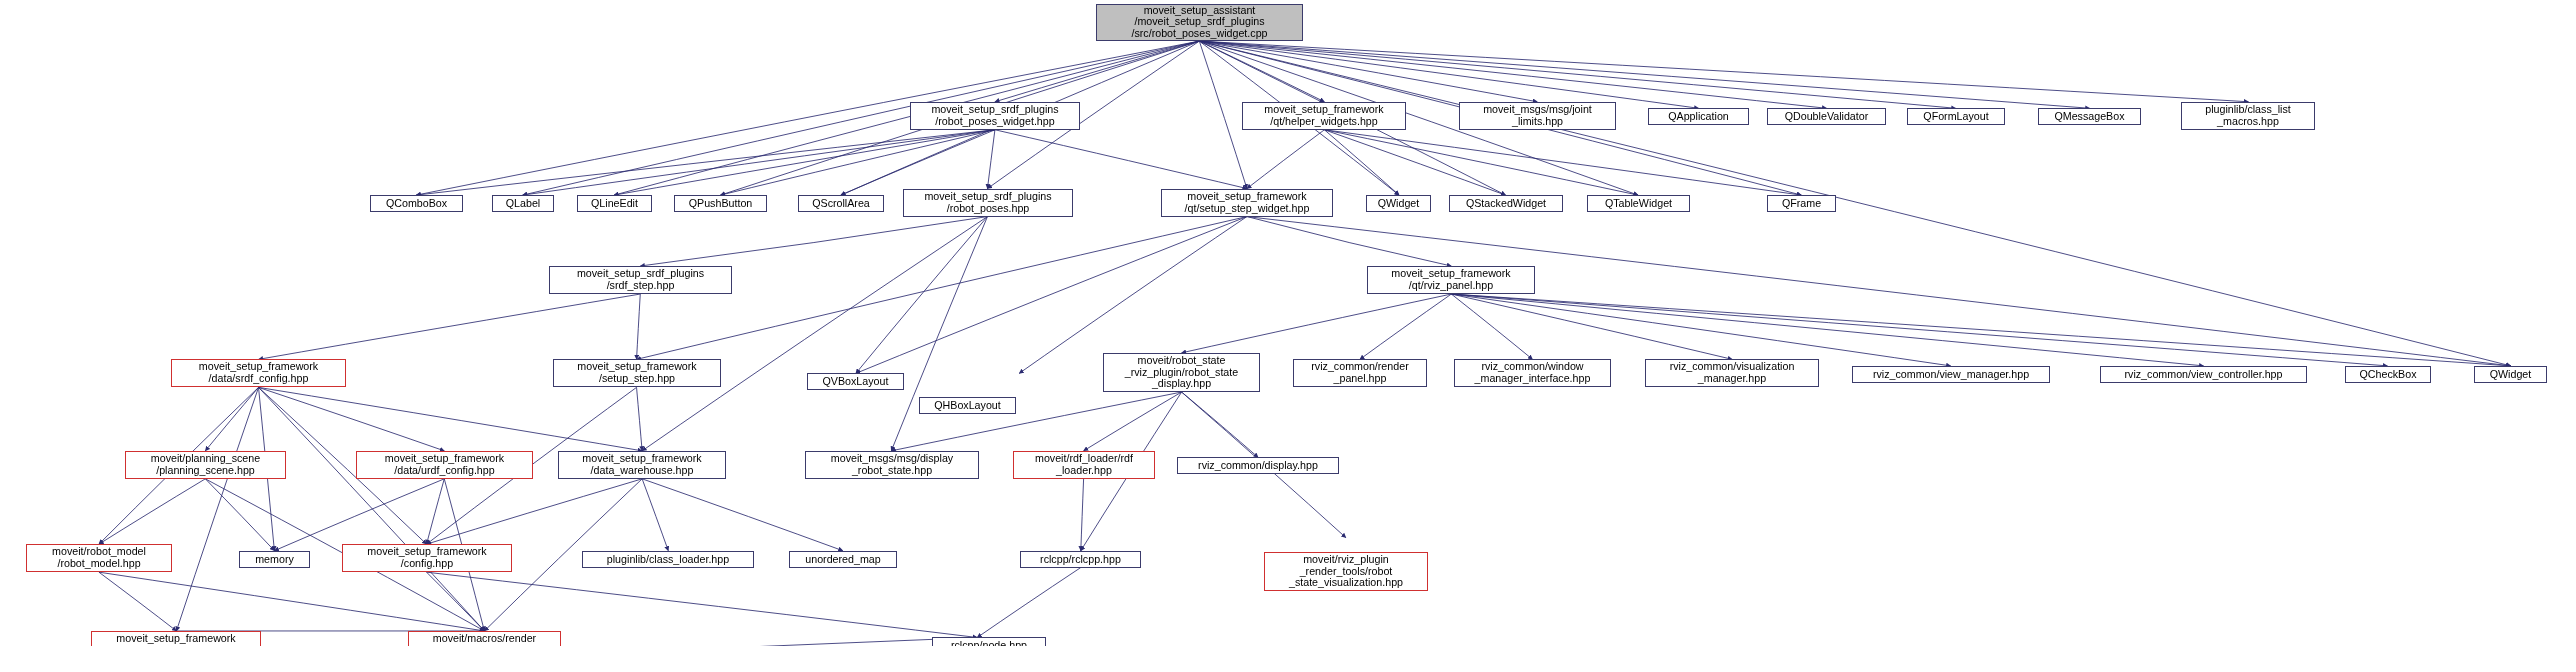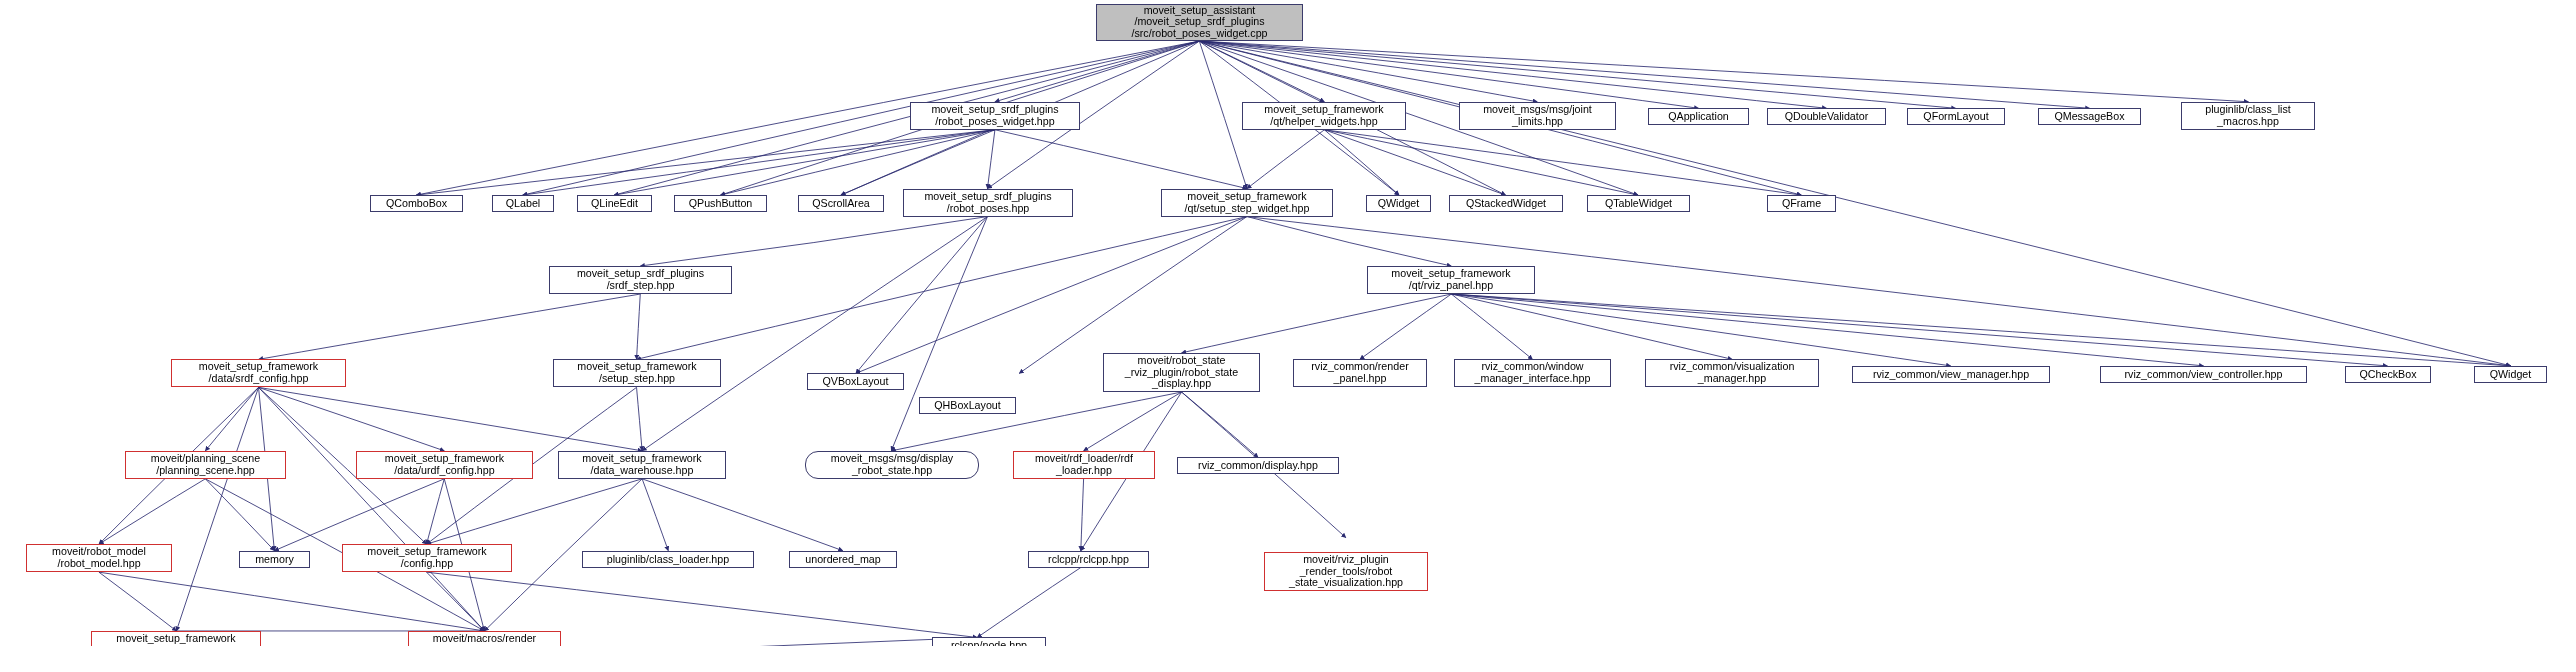--- a/index.html
+++ b/index.html
@@ -162,33 +162,33 @@
       <div class="node" style="left: 1852px; top: 366px; width: 198px; height: 17px;"><span>rviz_common/view_manager.hpp</span></div>
       <div class="node" style="left: 2100px; top: 366px; width: 207px; height: 17px;"><span>rviz_common/view_controller.hpp</span></div>
       <div class="node" style="left: 2345px; top: 366px; width: 86px; height: 17px;"><span>QCheckBox</span></div>
       <div class="node" style="left: 2474px; top: 366px; width: 73px; height: 17px;"><span>QWidget</span></div>
       <div class="node red" style="left: 125px; top: 451px; width: 161px; height: 28px;"><span>moveit/planning_scene
 /planning_scene.hpp</span></div>
       <div class="node red" style="left: 356px; top: 451px; width: 177px; height: 28px;"><span>moveit_setup_framework
 /data/urdf_config.hpp</span></div>
       <div class="node" style="left: 558px; top: 451px; width: 168px; height: 28px;"><span>moveit_setup_framework
 /data_warehouse.hpp</span></div>
-      <div class="node" style="left: 805px; top: 451px; width: 174px; height: 28px; border-radius: 13px;"><span>moveit_msgs/msg/display
+      <div class="node" style="left: 805px; top: 451px; width: 174px; height: 28px;"><span>moveit_msgs/msg/display
 _robot_state.hpp</span></div>
       <div class="node red" style="left: 1013px; top: 451px; width: 142px; height: 28px;"><span>moveit/rdf_loader/rdf
 _loader.hpp</span></div>
       <div class="node" style="left: 1177px; top: 457px; width: 162px; height: 17px;"><span>rviz_common/display.hpp</span></div>
       <div class="node red" style="left: 26px; top: 544px; width: 146px; height: 28px;"><span>moveit/robot_model
 /robot_model.hpp</span></div>
       <div class="node" style="left: 239px; top: 551px; width: 71px; height: 17px;"><span>memory</span></div>
       <div class="node red" style="left: 342px; top: 544px; width: 170px; height: 28px;"><span>moveit_setup_framework
 /config.hpp</span></div>
       <div class="node" style="left: 582px; top: 551px; width: 172px; height: 17px;"><span>pluginlib/class_loader.hpp</span></div>
       <div class="node" style="left: 789px; top: 551px; width: 108px; height: 17px;"><span>unordered_map</span></div>
-      <div class="node" style="left: 1020px; top: 551px; width: 121px; height: 17px; margin-left: 8px;"><span>rclcpp/rclcpp.hpp</span></div>
+      <div class="node" style="left: 1020px; top: 551px; width: 121px; height: 17px;"><span>rclcpp/rclcpp.hpp</span></div>
       <div class="node red" style="left: 1264px; top: 552px; width: 164px; height: 39px;"><span>moveit/rviz_plugin
 _render_tools/robot
 _state_visualization.hpp</span></div>
       <div class="node red" style="left: 91px; top: 631px; width: 170px; height: 28px;"><span>moveit_setup_framework
 /templates.hpp</span></div>
       <div class="node red" style="left: 408px; top: 631px; width: 153px; height: 28px;"><span>moveit/macros/render
 _forward.hpp</span></div>
       <div class="node" style="left: 920px; top: 637px; width: 114px; height: 17px; margin-left: 12px;"><span>rclcpp/node.hpp</span></div>
     </div>
 </div>

